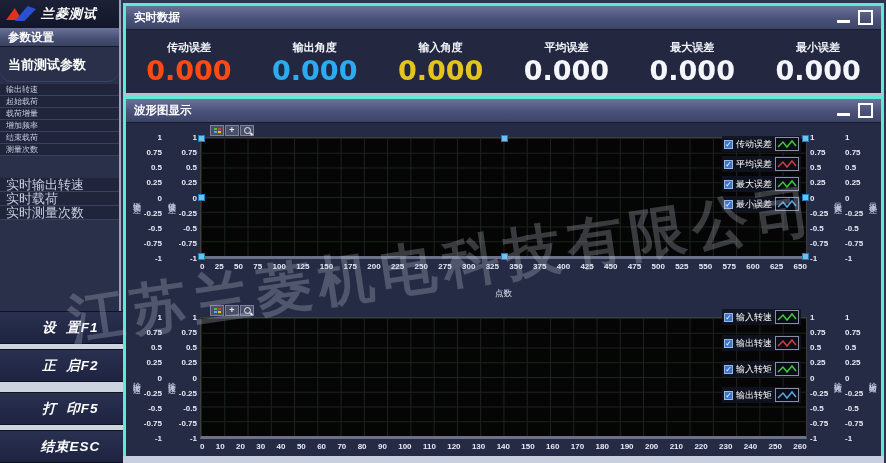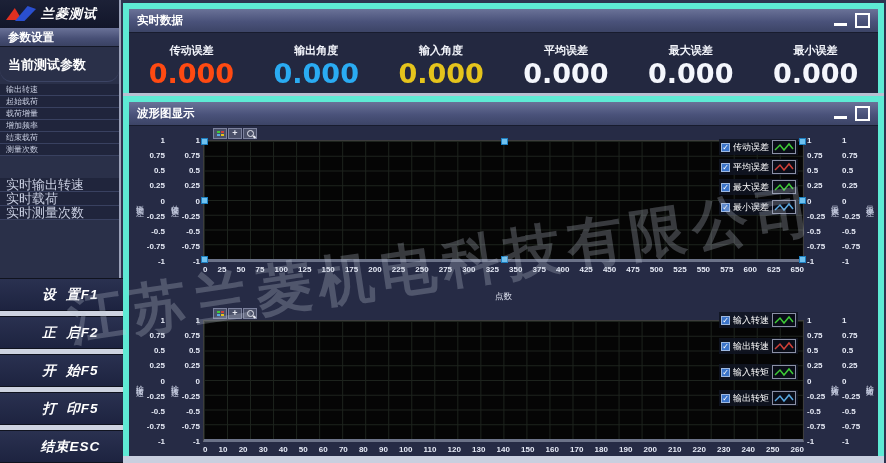--- a/index.html
+++ b/index.html
@@ -19,21 +19,21 @@
   .side-section{height:18px;background:linear-gradient(180deg,#6a7298,#464e74 60%,#3a4263);color:#fff;font-size:11.5px;font-weight:bold;display:flex;align-items:center;padding-left:8px;border-bottom:1px solid #151928;}
   .side-header2{padding:9px 8px 7px 8px;color:#fff;font-weight:bold;font-size:13px;border-bottom:1px solid #3c4464;border-radius:12px;}
   .side-list{margin-top:2px;}
   .side-item{height:11px;background:#20253c;border-bottom:1px solid #394160;color:#c9cfe2;font-size:8px;display:flex;align-items:center;padding-left:6px;}
   .rt-list{margin-top:22px;}
   .rt-list .side-item{height:13px;font-size:13px;}
   .btn-col{position:absolute;left:0;bottom:0;width:141px;font-style:italic;}
   .gap-strip{height:5px;background:#ced3e0;}
   .fn-btn{height:31px;background:linear-gradient(180deg,#2a3150,#1d2340);border:1px solid #10131f;border-left:none;border-right:none;color:#fff;font-weight:bold;font-size:13.5px;display:flex;align-items:center;justify-content:center;letter-spacing:1px;white-space:pre;cursor:pointer;}
   
-  .panel{position:absolute;left:123px;width:761px;border:6px solid #5eead4;box-sizing:border-box;background:#0ea5e9;}
+  .panel{position:absolute;left:123px;width:761px;border:3px solid #5eead4;box-sizing:border-box;background:#0ea5e9;}
   .panel-header{height:23px;background:linear-gradient(180deg,#6a7298,#4a527a 55%,#3c4466);display:flex;align-items:center;padding:0 8px;border-bottom:1px solid #181c2e;}
   .panel-title{color:#fff;font-size:11.5px;font-weight:bold;}
   .win-ctrls{margin-left:auto;display:flex;align-items:center;gap:8px;}
   .ic-min{width:13px;height:3px;background:#fff;margin-top:8px;cursor:pointer;}
   .ic-max{width:11px;height:11px;border:2px solid #fff;background:transparent;cursor:pointer;}
   
   .panel-rt{top:3px;height:90px;}
   .metrics{display:grid;grid-template-columns:repeat(6,1fr);height:64px;background:#232840;}
   .metric{display:flex;flex-direction:column;align-items:center;justify-content:center;gap:2px;}
   .metric-label{color:#f2f4fa;font-size:11px;font-weight:bold;}
@@ -96,21 +96,20 @@
   <div class="side-list rt-list" id="rt-list">
       <div class="side-item">实时输出转速</div>
       <div class="side-item">实时载荷</div>
       <div class="side-item">实时测量次数</div>
     </div>
   <div class="btn-col" id="btn-col">
       <div class="fn-btn">设  置F1</div>
       <div class="gap-strip"></div>
       <div class="fn-btn">正  启F2</div>
       <div class="gap-strip"></div>
-      <div class="fn-btn">开  始F5</div>
       <div class="gap-strip"></div>
       <div class="fn-btn">打  印F5</div>
       <div class="gap-strip"></div>
       <div class="fn-btn">结束ESC</div>
     </div>
 </div>
 
 <div class="panel panel-rt">
   <div class="panel-header">
     <span class="panel-title">实时数据</span>

